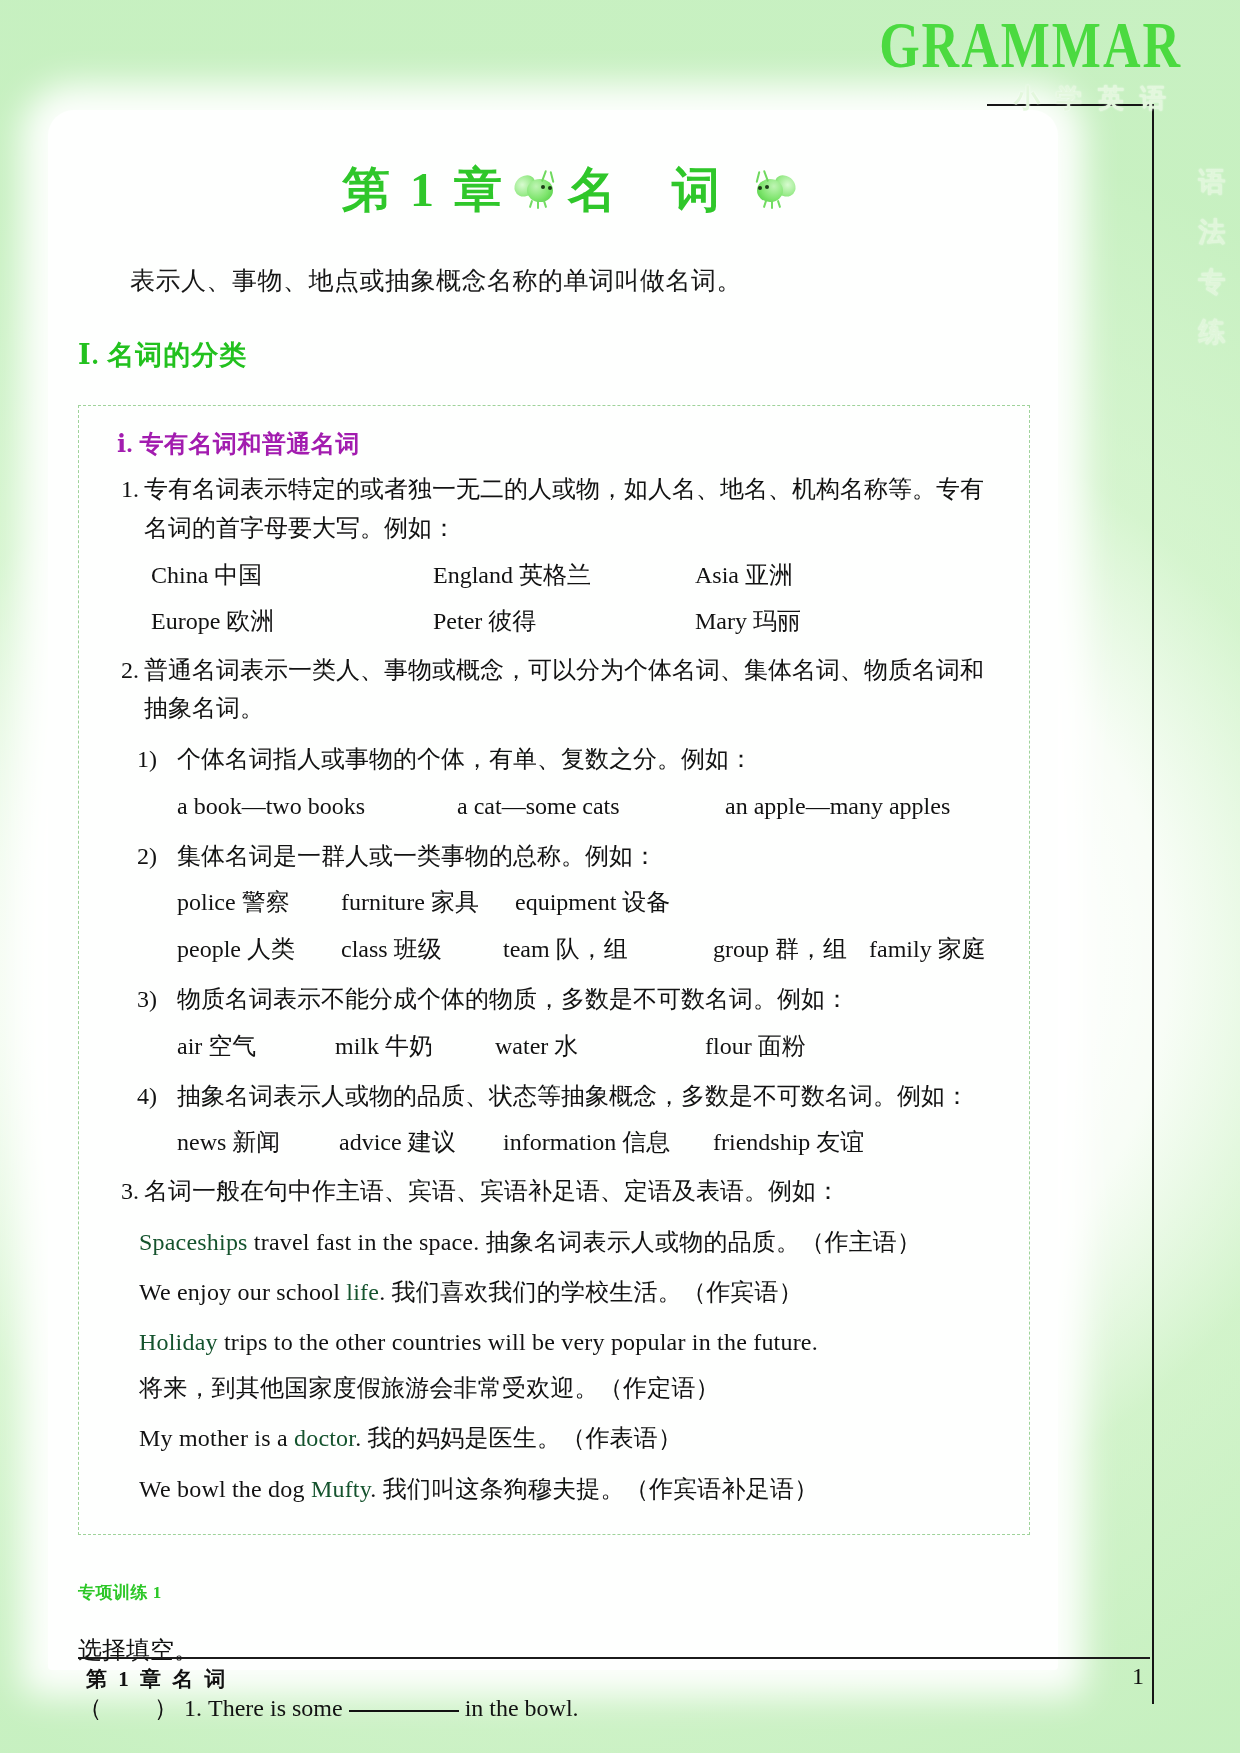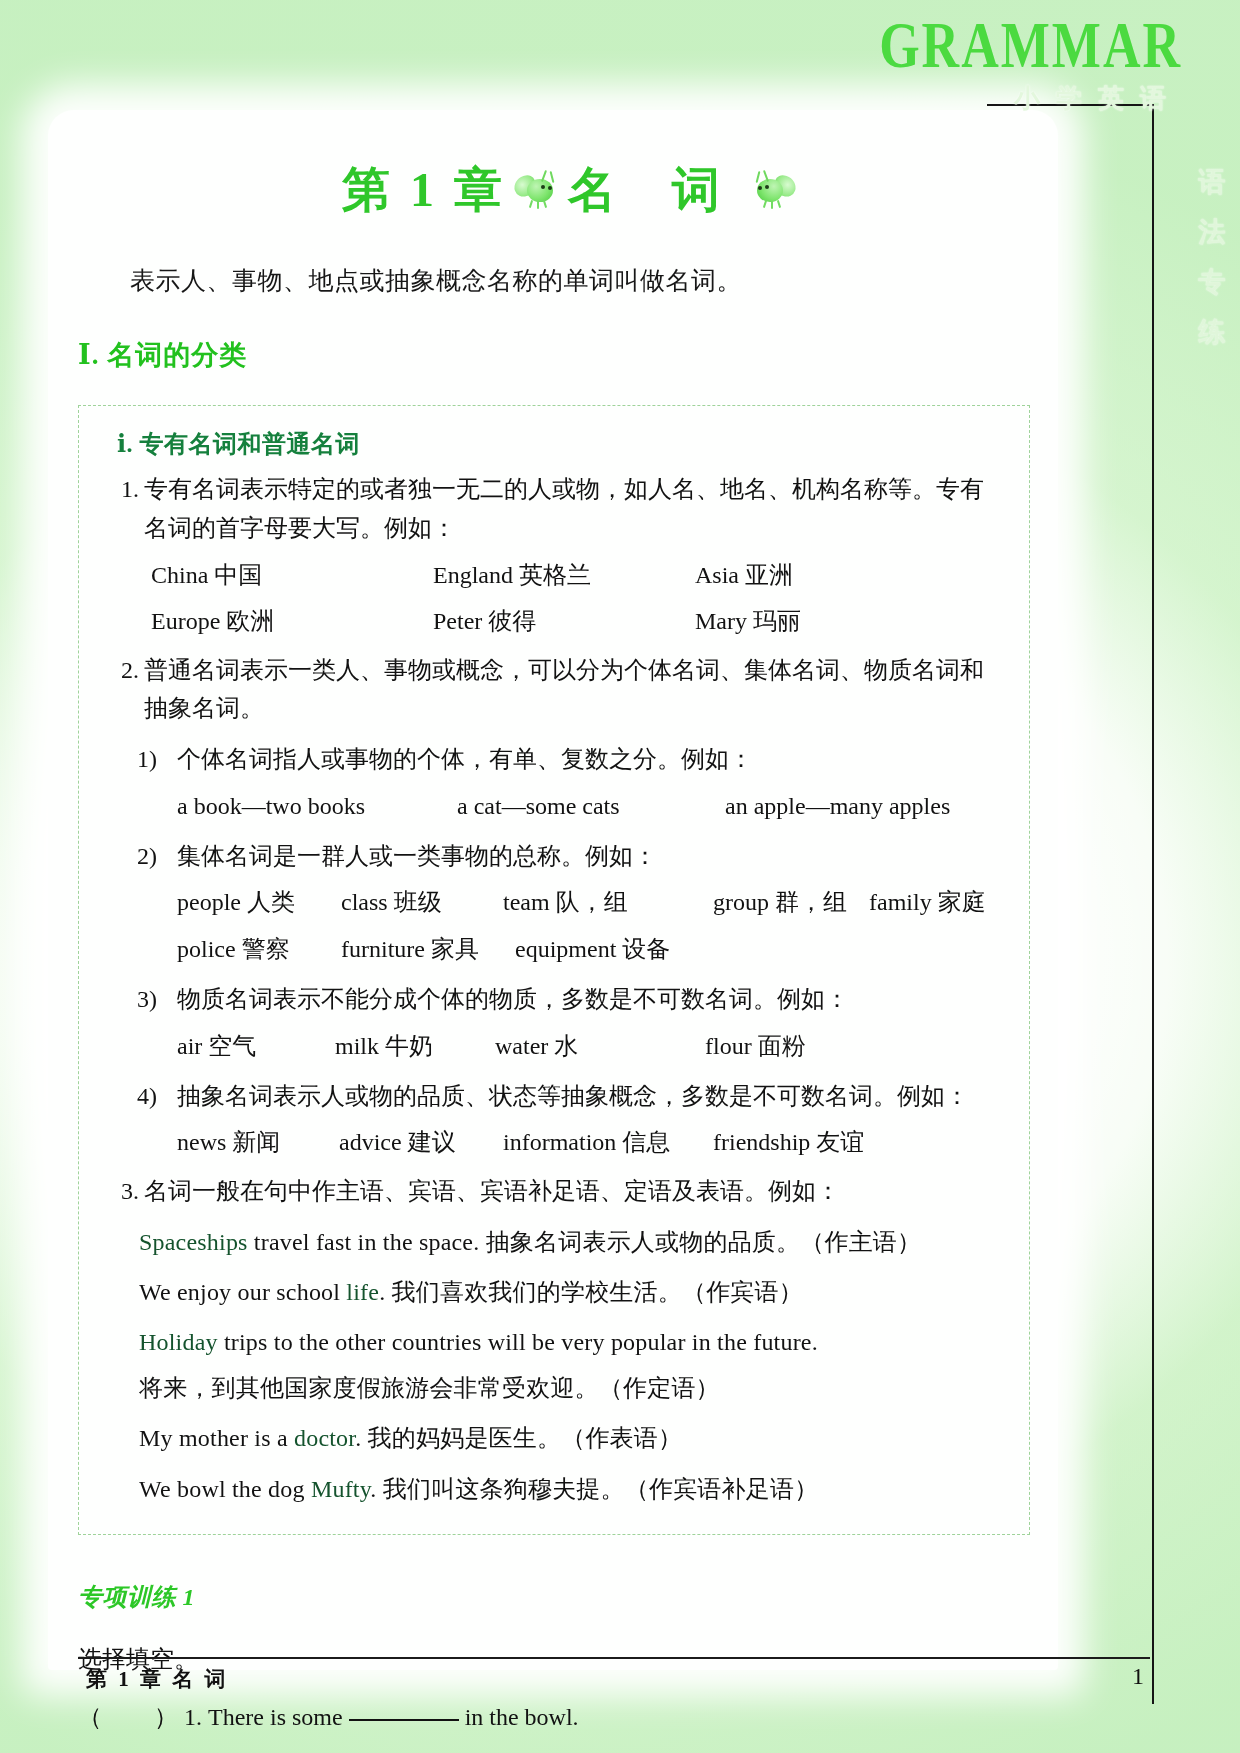--- a/index.html
+++ b/index.html
@@ -188,21 +188,21 @@
   .dashed-box {
     margin: 32px 0 0 0;
     border: 1px dashed #9fd39a;
     padding: 22px 26px 26px 26px;
     box-sizing: border-box;
   }
 
   .sub-heading {
     font-weight: bold;
     font-size: 24px;
-    color: #15803d;
+    color: #a21caf;
     margin: 0 0 1px 12px;
     letter-spacing: 0.5px;
   }
 
   .num-item {
     display: flex;
     font-size: 24px;
     color: #121212;
     margin-top: 10px;
     line-height: 1.62;
@@ -269,23 +269,22 @@
     letter-spacing: 0.2px;
   }
   .sentence.cont { margin-top: 9px; }
   .hl { color: #14532d; }
 
   
   .exercise-title {
     margin: 46px 0 0 0;
     color: #2cc727;
     font-weight: bold;
-    font-size: 24px;
+    font-size: 17px;
     letter-spacing: 0.5px;
-    font-style: italic;
   }
   .exercise-instr {
     margin: 30px 0 0 0;
     font-size: 24px;
     color: #121212;
   }
   .exercise-q {
     margin: 26px 0 0 0;
     font-size: 24px;
     color: #121212;
@@ -411,32 +410,32 @@
     <div class="examples-row ex-3col" style="padding-left:72px">
       <span class="ex">a book—two books</span>
       <span class="ex">a cat—some cats</span>
       <span class="ex">an apple—many apples</span>
     </div>
 
     <div class="sub-item">
       <span class="marker">2)</span>
       <span>集体名词是一群人或一类事物的总称。例如：</span>
     </div>
+    <div class="examples-row ex-coll-b" style="padding-left:72px">
+      <span class="ex">police 警察</span>
+      <span class="ex">furniture 家具</span>
+      <span class="ex">equipment 设备</span>
+    </div>
     <div class="examples-row ex-coll-a" style="padding-left:72px">
       <span class="ex">people 人类</span>
       <span class="ex">class 班级</span>
       <span class="ex">team 队，组</span>
       <span class="ex">group 群，组</span>
       <span class="ex">family 家庭</span>
     </div>
-    <div class="examples-row ex-coll-b" style="padding-left:72px">
-      <span class="ex">police 警察</span>
-      <span class="ex">furniture 家具</span>
-      <span class="ex">equipment 设备</span>
-    </div>
 
     <div class="sub-item">
       <span class="marker">3)</span>
       <span>物质名词表示不能分成个体的物质，多数是不可数名词。例如：</span>
     </div>
     <div class="examples-row ex-mat" style="padding-left:72px">
       <span class="ex">air 空气</span>
       <span class="ex">milk 牛奶</span>
       <span class="ex">water 水</span>
       <span class="ex">flour 面粉</span>

